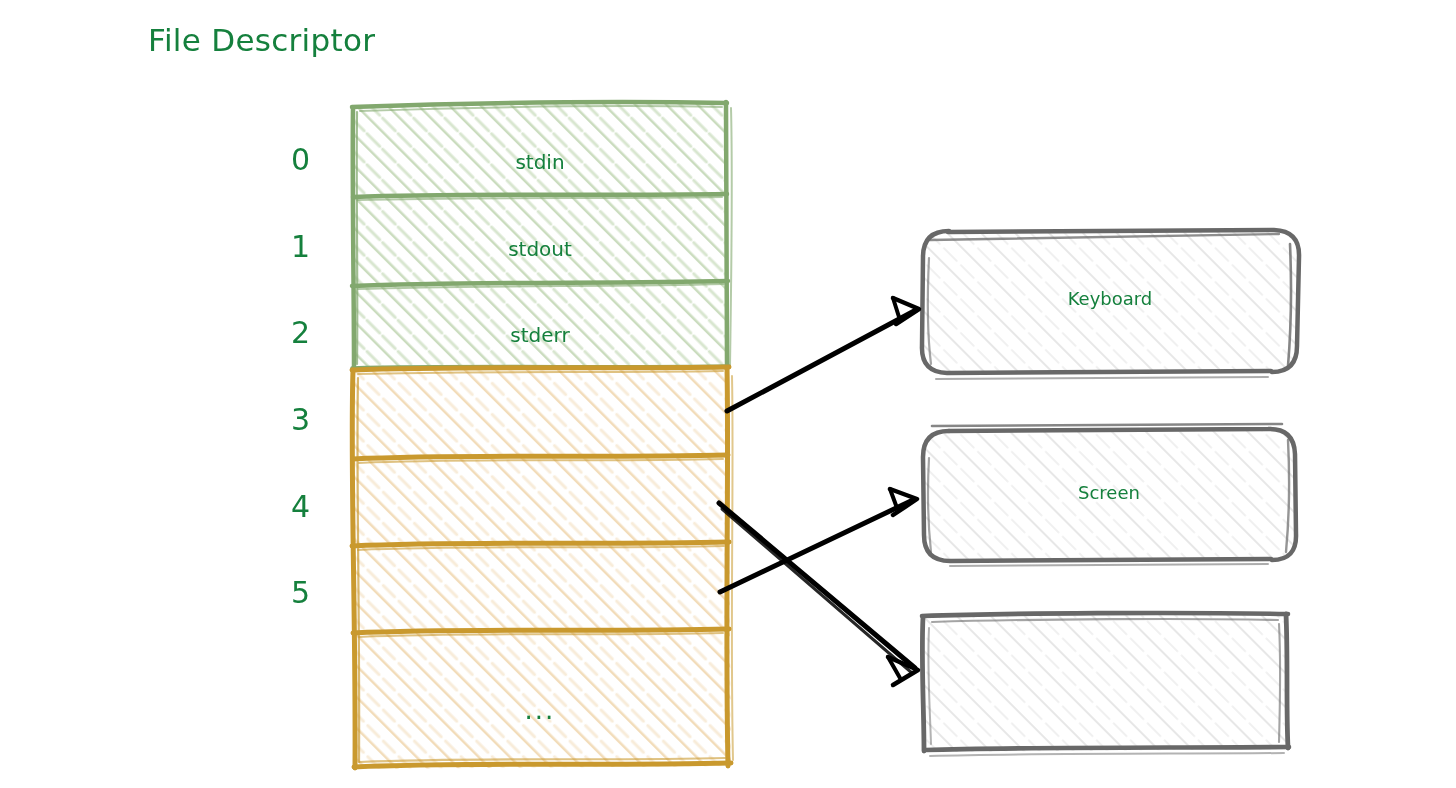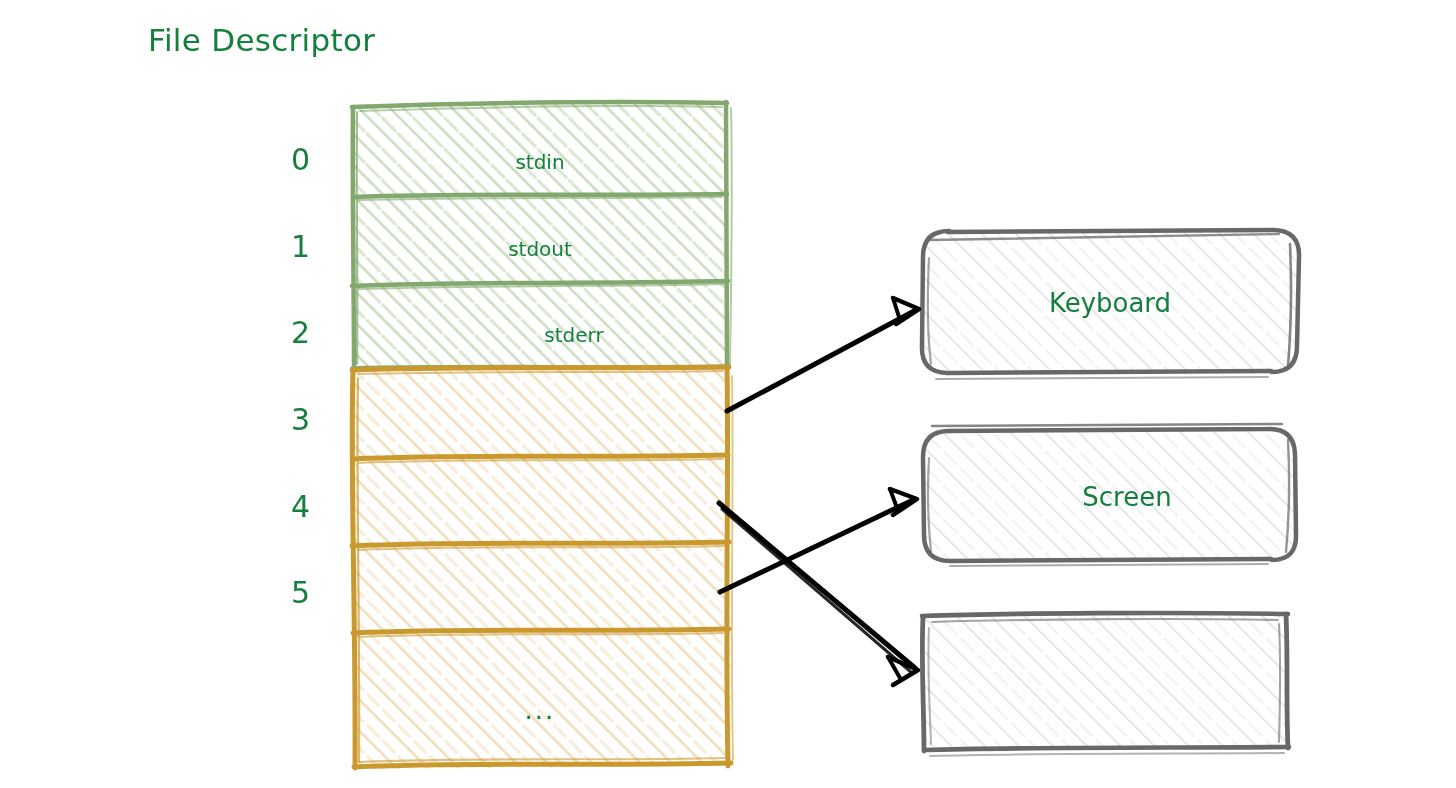--- a/index.html
+++ b/index.html
@@ -10,21 +10,21 @@
     overflow:hidden;position:relative;
   }
   #stage{position:absolute;left:0;top:0;width:1456px;height:788px;}
   svg.layer{position:absolute;left:0;top:0;width:1456px;height:788px;overflow:visible;}
 
   
   .txt{position:absolute;white-space:nowrap;color:#15803d;}
   #title{left:148px;top:22px;font-size:31px;letter-spacing:0.3px;}
   .idx{font-size:30px;text-align:right;width:40px;}
   .cell{font-size:20px;text-align:center;}
-  .boxlabel{font-size:26px;text-align:center;}
+  .boxlabel{font-size:18px;text-align:center;}
   .dots{font-size:26px;letter-spacing:2px;}
 </style>
 </head>
 <body>
 
 <div id="stage">
 
   <svg class="layer" viewBox="0 0 1456 788">
     <defs>
       <pattern id="hatchGreen" width="22" height="22" patternTransform="rotate(-45)" patternUnits="userSpaceOnUse">
@@ -137,22 +137,22 @@
 
   <div class="txt idx" style="left:270px;top:142px;">0</div>
   <div class="txt idx" style="left:270px;top:229px;">1</div>
   <div class="txt idx" style="left:270px;top:315px;">2</div>
   <div class="txt idx" style="left:270px;top:402px;">3</div>
   <div class="txt idx" style="left:270px;top:489px;">4</div>
   <div class="txt idx" style="left:270px;top:575px;">5</div>
 
   <div class="txt cell" style="left:352px;top:150px;width:376px;">stdin</div>
   <div class="txt cell" style="left:352px;top:237px;width:376px;">stdout</div>
-  <div class="txt cell" style="left:352px;top:323px;width:376px;padding-left:34px;">stderr</div>
+  <div class="txt cell" style="left:352px;top:323px;width:376px;">stderr</div>
   <div class="txt cell" style="left:352px;top:410px;width:376px;"></div>
   <div class="txt cell" style="left:352px;top:497px;width:376px;"></div>
   <div class="txt cell" style="left:352px;top:584px;width:376px;"></div>
   <div class="txt cell dots" style="left:352px;top:695px;width:376px;">...</div>
 
   <div class="txt boxlabel" style="left:922px;top:288px;width:376px;">Keyboard</div>
-  <div class="txt boxlabel" style="left:922px;top:482px;width:374px;margin-left:18px;">Screen</div>
+  <div class="txt boxlabel" style="left:922px;top:482px;width:374px;">Screen</div>
 
 </div>
 
 </body></html>

